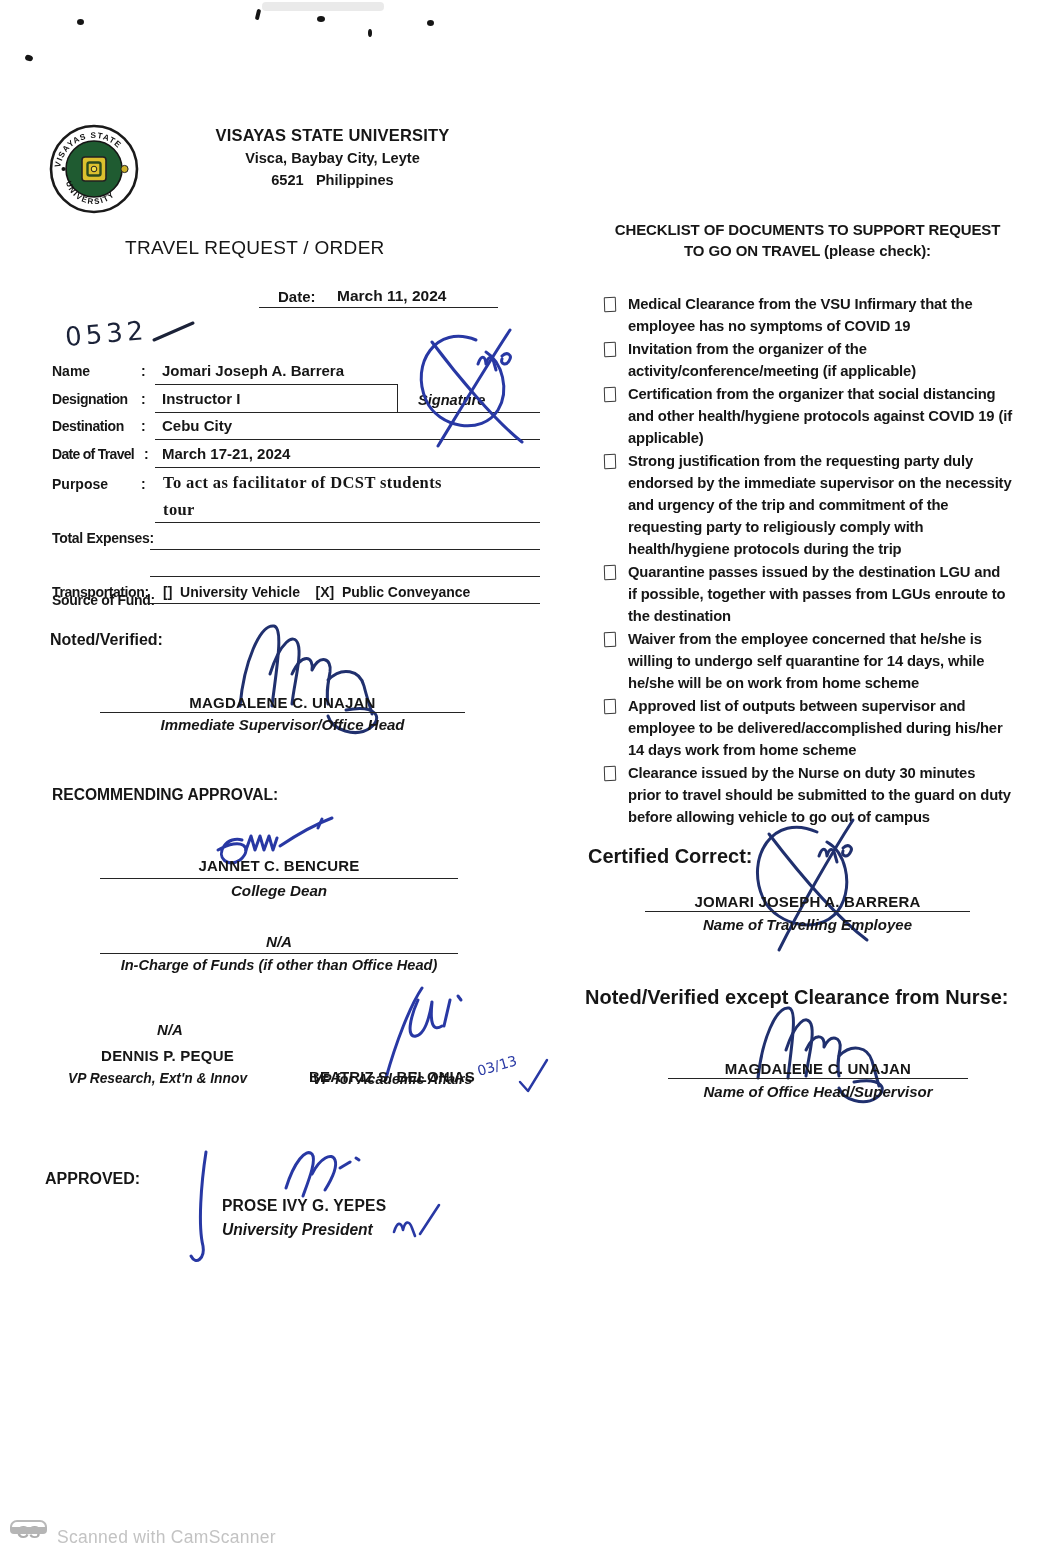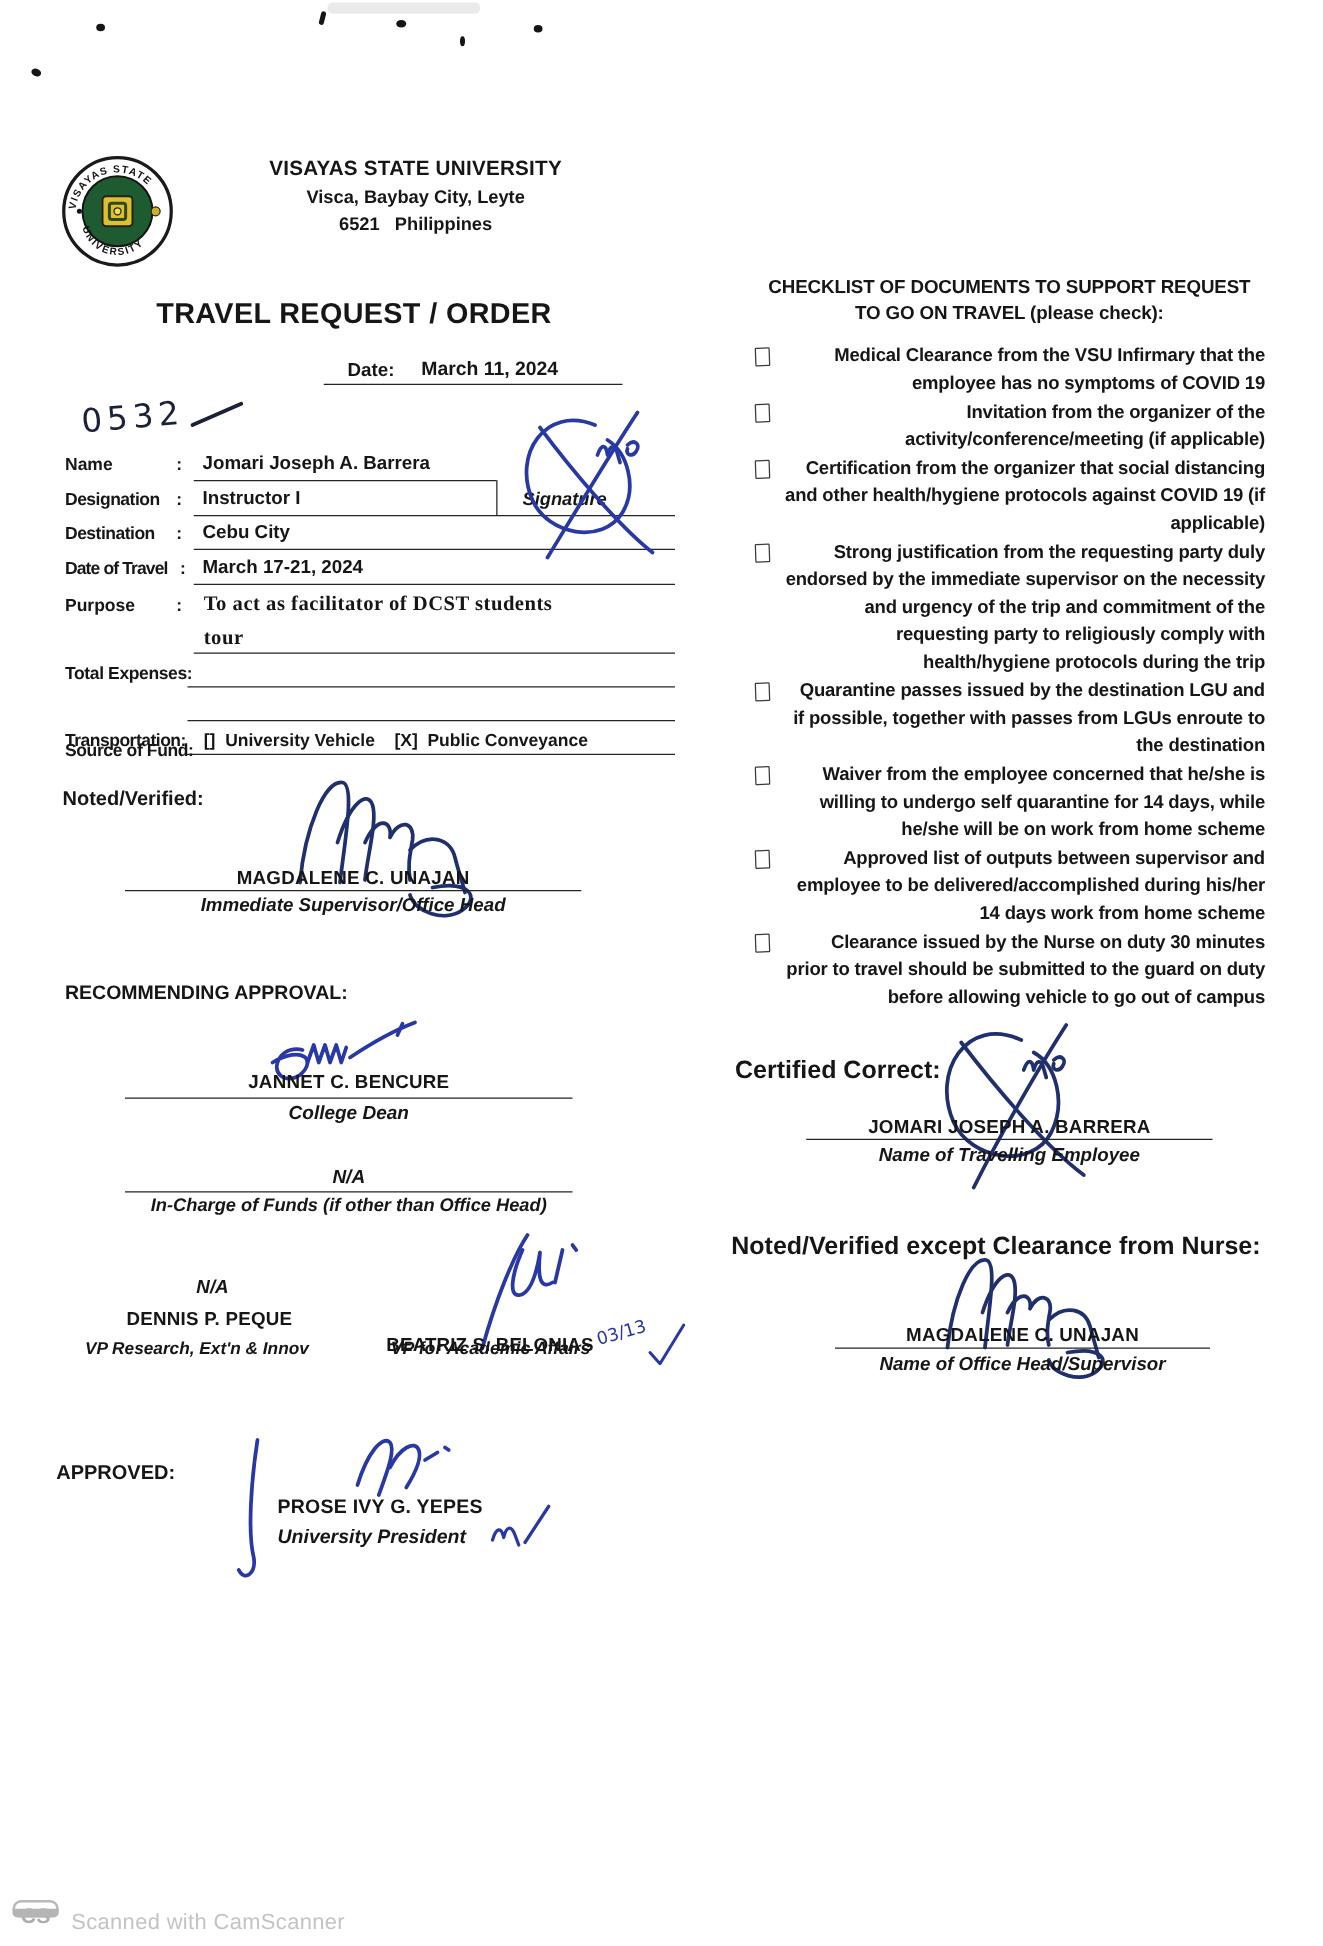--- a/index.html
+++ b/index.html
@@ -64,21 +64,21 @@
     </text>
     <text font-size="8" font-weight="700" letter-spacing="1.4" fill="#111" font-family="Liberation Sans, sans-serif">
       <textPath href="#sealBot" startOffset="8%">UNIVERSITY</textPath>
     </text>
   </svg>
 
   <div class="abs ctr" style="left:175px;top:126px;width:315px;font-size:16.5px;font-weight:700;letter-spacing:.2px;">VISAYAS STATE UNIVERSITY</div>
   <div class="abs ctr b" style="left:175px;top:150px;width:315px;font-size:14.6px;">Visca, Baybay City, Leyte</div>
   <div class="abs ctr b pre" style="left:175px;top:172px;width:315px;font-size:14.6px;">6521   Philippines</div>
 
-  <div class="abs" style="left:125px;top:237px;font-size:23px;font-weight:700;letter-spacing:.3px;">TRAVEL REQUEST / ORDER</div>
+  <div class="abs" style="left:125px;top:237px;font-size:19px;font-weight:400;letter-spacing:.3px;">TRAVEL REQUEST / ORDER</div>
 
   <span class="abs b" style="left:278px;top:288px;font-size:15px;">Date:</span>
   <span class="abs b" style="left:337px;top:287px;font-size:15.5px;">March 11, 2024</span>
   <div class="line" style="left:259px;top:307px;width:239px;"></div>
 
   <svg class="abs" style="left:60px;top:313px;" width="145" height="46" viewBox="0 0 145 46">
     <text x="6" y="33" font-size="26" fill="#1b2238" transform="rotate(-5 6 33)" style="font-family:'DejaVu Sans',sans-serif;letter-spacing:4px">0532</text>
     <path class="inkdark" d="M 94,27 L 133,10"></path>
   </svg>
 
@@ -179,21 +179,21 @@
   <div class="abs nm" style="left:222px;top:1197px;font-size:15.6px;">PROSE IVY G. YEPES</div>
   <div class="abs cap" style="left:222px;top:1221px;font-size:15.6px;">University President</div>
   <svg class="abs" style="left:386px;top:1196px;" width="60" height="50" viewBox="0 0 60 50">
     <path class="ink" style="stroke-width:2.6" d="M8,36 c3,-10 7,-11 9,-2 c2,-9 6,-10 9,-2 l3,8"></path>
     <path class="ink" style="stroke-width:2.6" d="M34,38 L53,9"></path>
   </svg>
 
   <div class="abs ctr chk-head" style="left:600px;top:242px;width:415px;">TO GO ON TRAVEL (please check):</div>
   <div class="abs ctr chk-head" style="left:600px;top:221px;width:415px;">CHECKLIST OF DOCUMENTS TO SUPPORT REQUEST</div>
 
-  <div class="abs" style="left:602px;top:274px;width:422px;text-align:right;">
+  <div class="abs" style="left:602px;top:293px;width:422px;">
     <div class="chk-item">
       <span class="chk-box"></span>
       <span class="chk-txt">Medical Clearance from the VSU Infirmary that the employee has no symptoms of COVID 19</span>
     </div>
     <div class="chk-item">
       <span class="chk-box"></span>
       <span class="chk-txt">Invitation from the organizer of the activity/conference/meeting (if applicable)</span>
     </div>
     <div class="chk-item">
       <span class="chk-box"></span>

